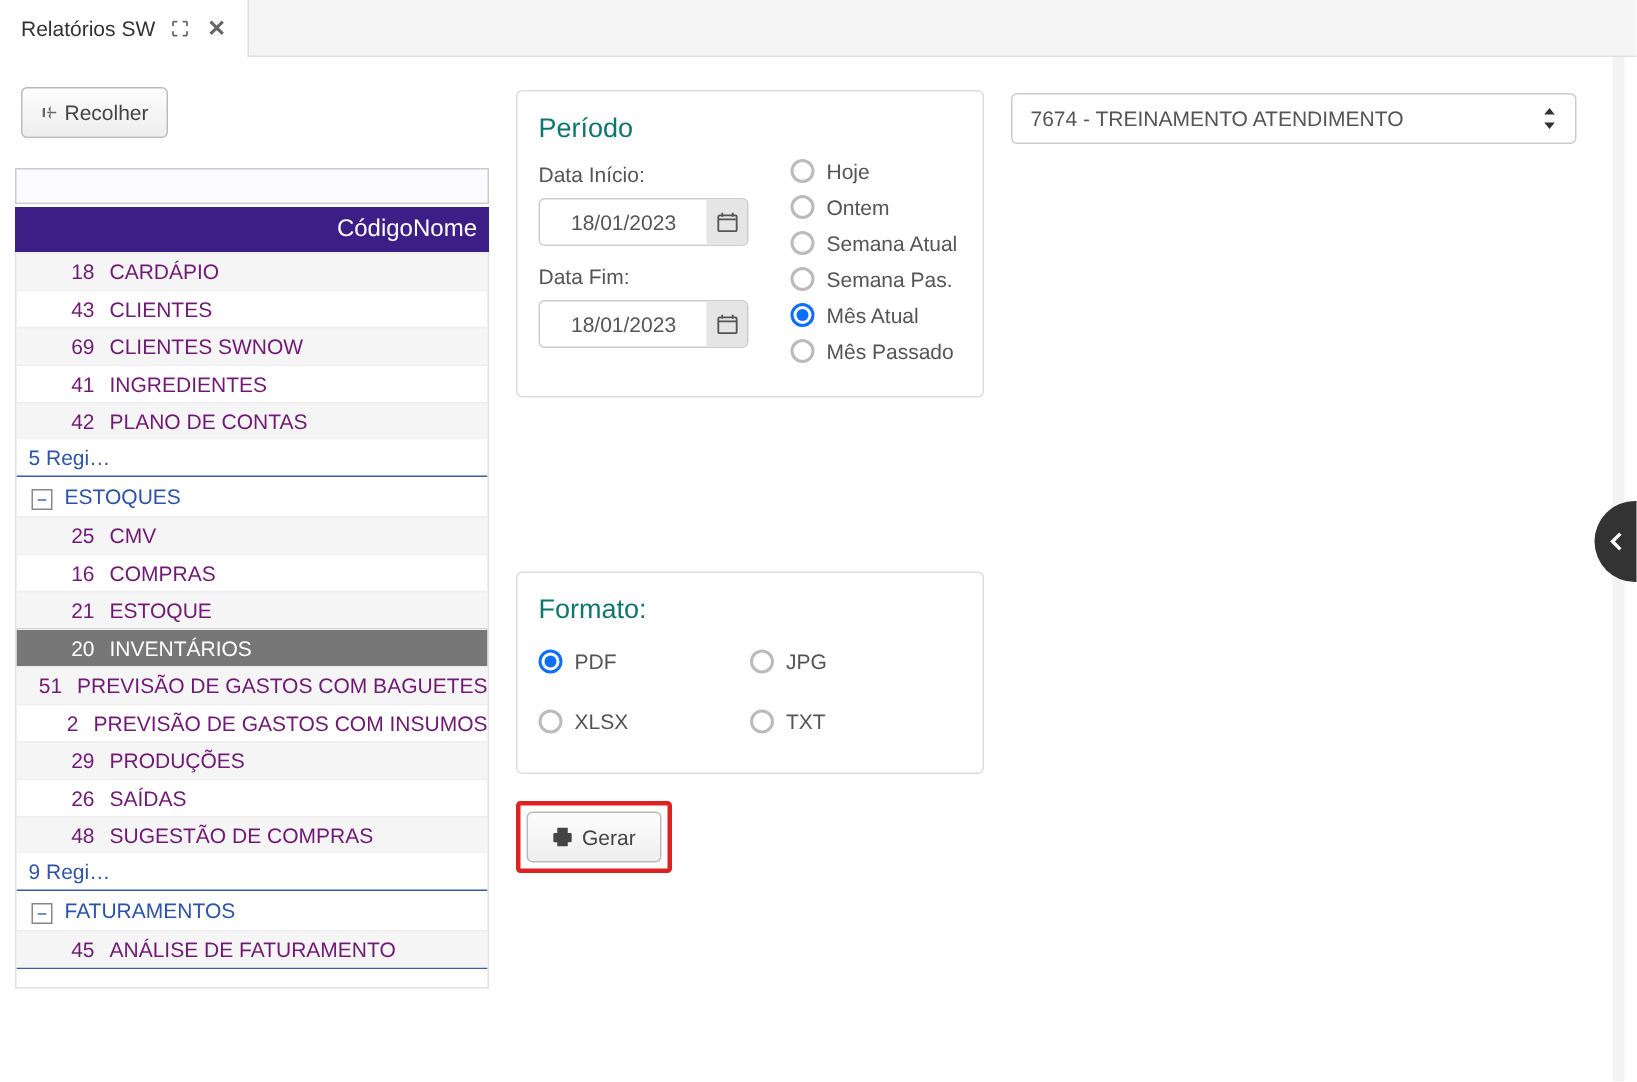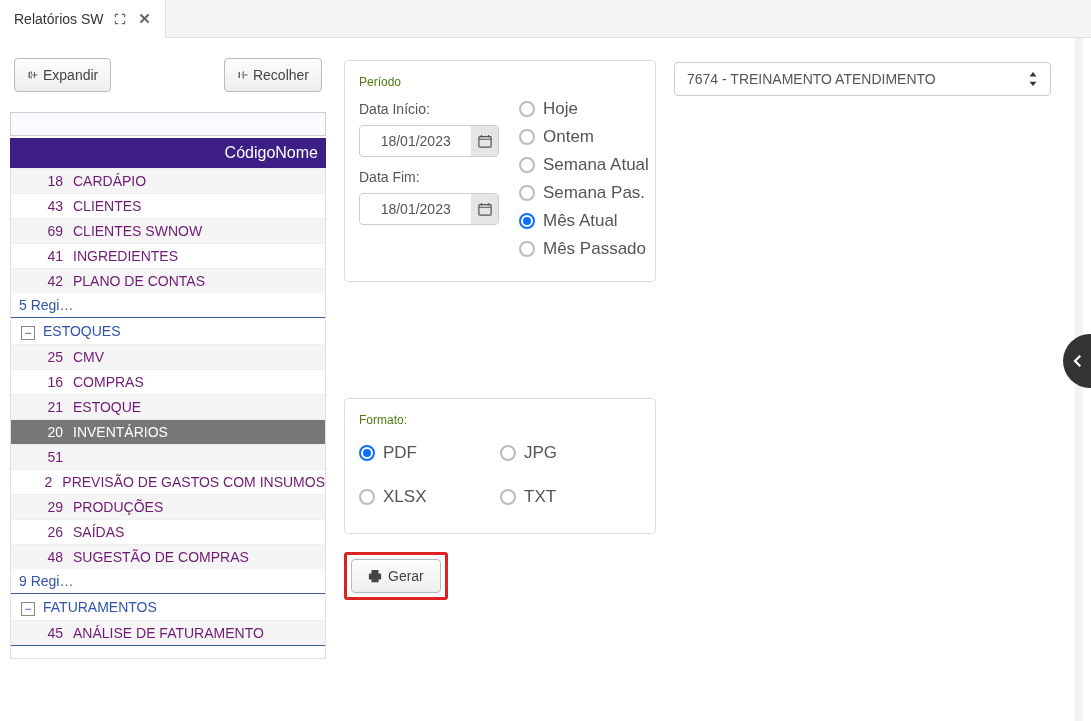--- a/index.html
+++ b/index.html
@@ -32,31 +32,31 @@
   .group-line { padding: 5px 0; color: #2e54a8; font-size: 14px; }
   .group-line.footer { padding: 4px 8px; color: #2e54a8; cursor: pointer; }
   .tree-row { display: flex; padding: 4px 0 4px 0; font-size: 14px; color: #701a75; border-top: 1px solid #eee; cursor: pointer; }
   .tree-row .code { width: 58px; text-align: right; padding-right: 6px; }
   .tree-row .name { flex: 1; padding-left: 4px; white-space: nowrap; }
   .tree-row.odd { background: #f5f5f5; }
   .tree-row.selected { background: #777; color: #fff; }
 
   .middle-col { width: 312px; display: flex; flex-direction: column; gap: 18px; padding-top: 2px; }
   .panel { border: 1px solid #ddd; border-radius: 4px; padding: 14px; }
-  .panel-title { font-size: 12px; color: #4d7c0f; margin-bottom: 10px; }
+  .panel-title { font-size: 18px; color: #0f766e; margin-bottom: 10px; }
   .periodo-body { display: flex; gap: 16px; }
   .date-col { width: 148px; }
   .field-label { font-size: 14px; color: #555; margin-bottom: 8px; margin-top: 2px; }
   .date-field { display: flex; align-items: center; border: 1px solid #ccc; border-radius: 4px; overflow: hidden; width: 140px; height: 32px; margin-bottom: 12px; }
   .date-field input { border: none; padding: 6px 8px; font-size: 14px; width: 100%; text-align: center; color: #555; outline: none; }
   .date-field .cal { background: #e5e5e5; width: 34px; height: 100%; display: flex; align-items: center; justify-content: center; cursor: pointer; color: #555; }
   .date-field .cal svg { width: 14px; height: 14px; }
 
   .radio-col { flex: 1; padding-left: 4px; }
-  .radio-item { display: flex; align-items: center; gap: 8px; margin-bottom: 8px; font-size: 17px; color: #555; cursor: pointer; white-space: nowrap; }
+  .radio-item { display: flex; align-items: center; gap: 8px; margin-bottom: 8px; font-size: 14px; color: #555; cursor: pointer; white-space: nowrap; }
   .radio { width: 16px; height: 16px; border: 2px solid #bbb; border-radius: 50%; display: inline-flex; align-items: center; justify-content: center; flex-shrink: 0; }
   .radio.checked { border-color: #0d6efd; }
   .radio.checked::after { content: ''; width: 8px; height: 8px; background: #0d6efd; border-radius: 50%; }
 
   .formato-body { display: flex; flex-wrap: wrap; gap: 12px 0; padding-top: 6px; }
   .formato-body .radio-item { width: 50%; margin-bottom: 12px; }
 
   .gerar-wrap { border: 3px solid #d22; border-radius: 3px; display: inline-block; padding: 4px; width: fit-content; }
   .gerar-btn { background: linear-gradient(#fdfdfd,#eee); border: 1px solid #bbb; border-radius: 4px; padding: 8px 16px; font-size: 14px; color: #444; cursor: pointer; display: flex; align-items: center; gap: 6px; }
   .gerar-btn svg { width: 14px; height: 14px; }
@@ -83,27 +83,20 @@
     <span class="tab-icon" style="font-size:15px;font-weight:bold">✕</span>
   </div>
 </div>
 
 <div class="content">
 
   <div class="left-col">
     <div class="btn-row">
       <button class="btn">
         <svg viewBox="0 0 16 16">
-            <path d="M2 4h2v8H2zM5 2l2 3-2 3zM5 14l2-3-2-3z" fill="#666"></path>
-            <path d="M6 8h8M10 4v8" stroke="#666" stroke-width="1.5"></path>
-          </svg>
-        <span>Expandir</span>
-      </button>
-      <button class="btn">
-        <svg viewBox="0 0 16 16">
             <path d="M2 4h2v8H2zM9 2L7 5l2 3zM9 14l-2-3 2-3z" fill="#666"></path>
             <path d="M6 8h8" stroke="#666" stroke-width="1.5"></path>
           </svg>
         <span>Recolher</span>
       </button>
     </div>
 
     <input class="tree-filter" type="text" style="">
     <div class="tree-header">
       <span>Código</span>
@@ -148,20 +141,21 @@
             <div class="tree-row odd">
               <span class="code">21</span>
               <span class="name">ESTOQUE</span>
             </div>
             <div class="tree-row selected">
               <span class="code">20</span>
               <span class="name">INVENTÁRIOS</span>
             </div>
             <div class="tree-row odd">
               <span class="code">51</span>
+              <span class="name">PREVISÃO DE GASTOS COM BAGUETES</span>
             </div>
             <div class="tree-row">
               <span class="code">2</span>
               <span class="name">PREVISÃO DE GASTOS COM INSUMOS</span>
             </div>
             <div class="tree-row odd">
               <span class="code">29</span>
               <span class="name">PRODUÇÕES</span>
             </div>
             <div class="tree-row">

